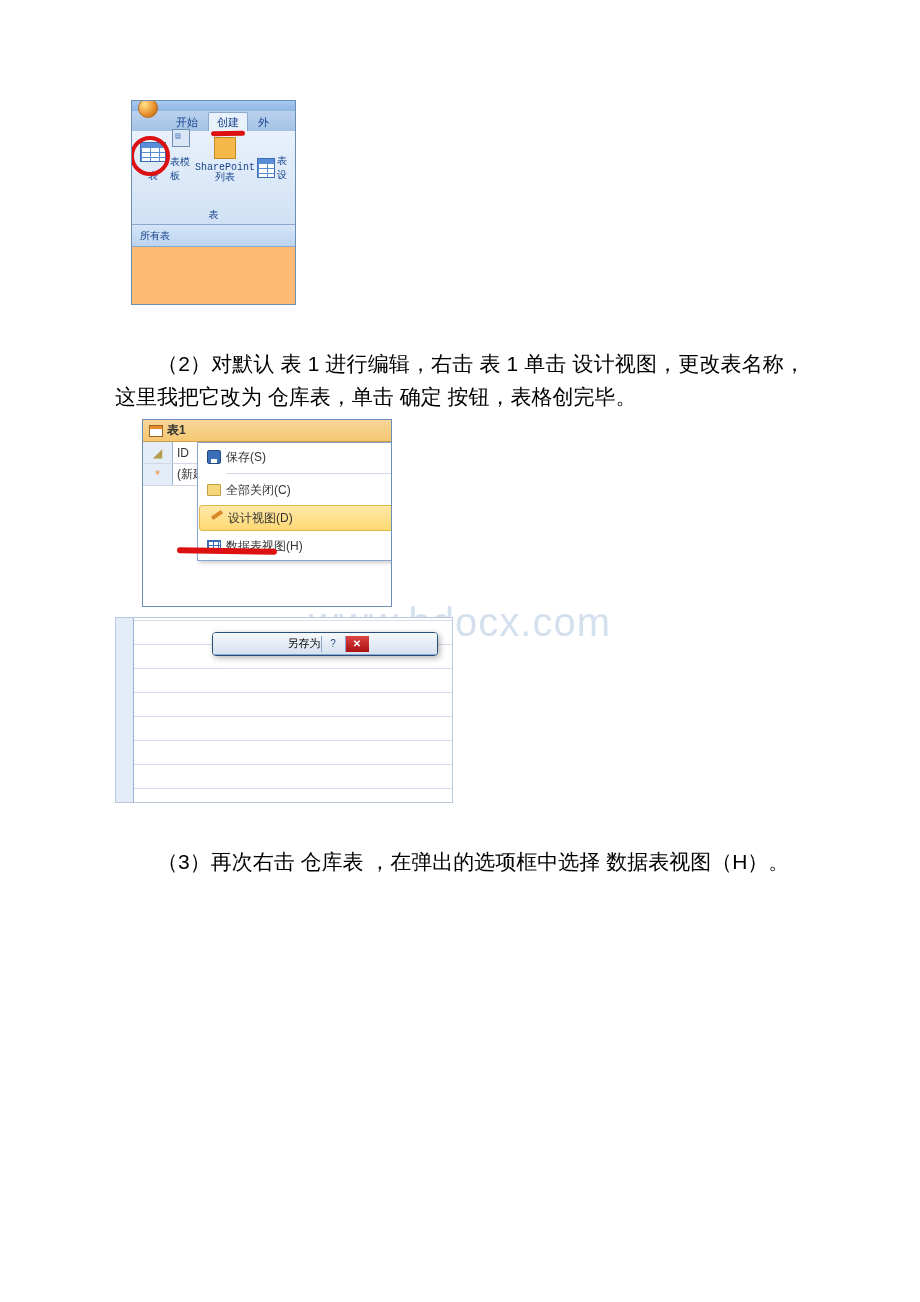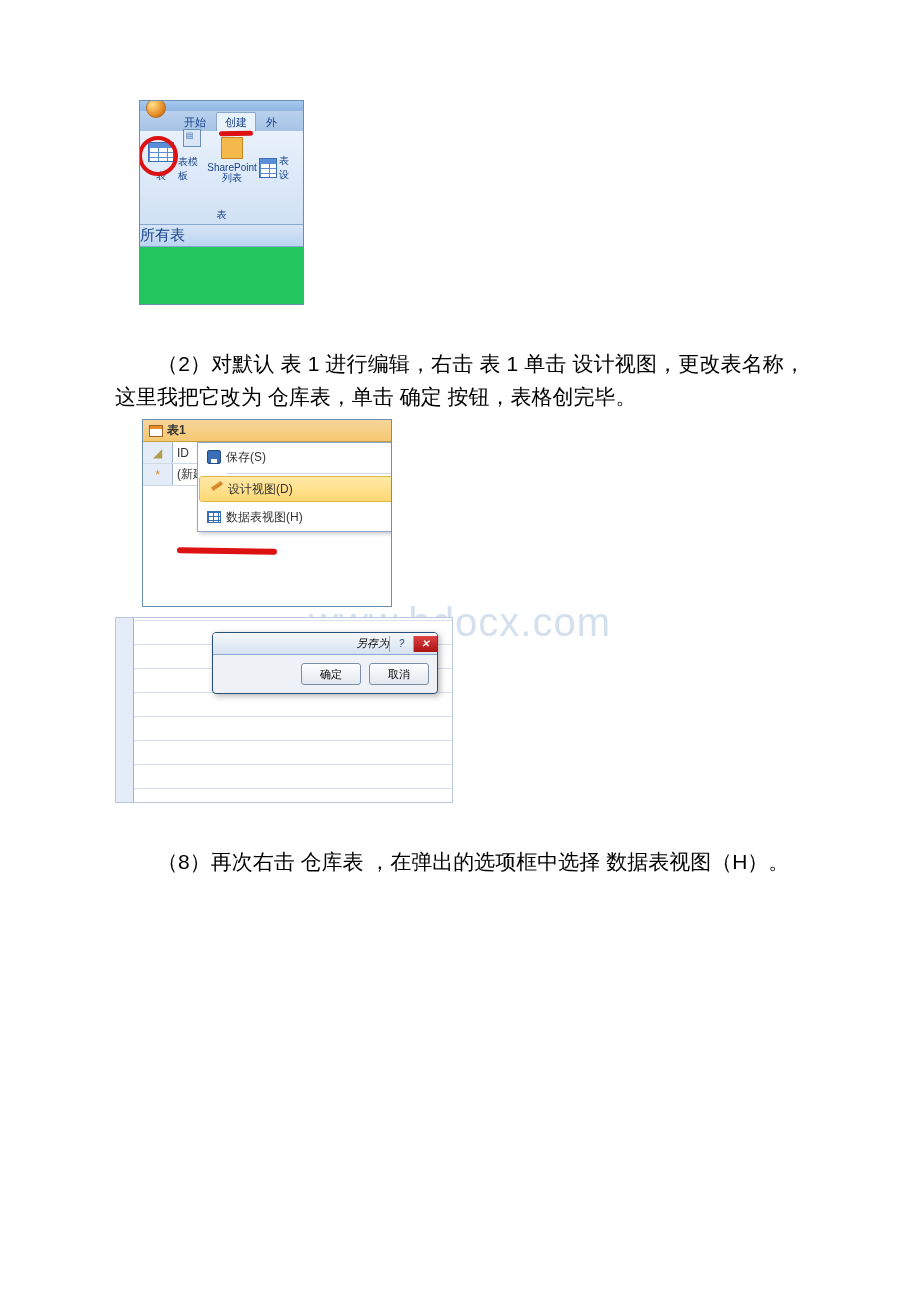--- a/index.html
+++ b/index.html
@@ -11,24 +11,25 @@
     min-height: 1302px;
     padding: 100px 115px 60px 115px;
     position: relative;
   }
 
   
   .shot1 {
     width: 165px;
     height: 205px;
     border: 1px solid #6a8fb3;
-    margin-left: 24px;
-    background: #22c55e;
+    margin-left: 16px;
+    background: #fdba74;
     overflow: hidden;
     position: relative;
+    font-family: Liberation Mono, monospace;
   }
   .shot1 .titlebar {
     height: 10px;
     background: linear-gradient(#a7c9f0, #8fb5e2);
     position: relative;
   }
   .shot1 .office-orb {
     width: 20px; height: 20px;
     border-radius: 50%;
     background: radial-gradient(circle at 30% 30%, #ffe28a, #e88d2a 60%, #a35a10);
@@ -103,22 +104,22 @@
     font-size: 10px;
     color: #15428b;
     padding: 2px 0;
   }
   .shot1 .navpane {
     height: 22px;
     background: linear-gradient(#d6e5f7,#bcd4f0);
     border-bottom: 1px solid #8aa8cf;
     display: flex;
     align-items: center;
-    padding-left: 0;
-    font-size: 15px;
+    padding-left: 8px;
+    font-size: 10px;
     color: #15428b;
   }
   .shot1 .tip {
     padding: 6px;
     font-size: 10px;
     color: #555;
     line-height: 1.4;
   }
 
   
@@ -271,24 +272,23 @@
     overflow: hidden;
     box-shadow: 2px 2px 6px rgba(0,0,0,0.3);
     background: #eef2f7;
     font-size: 11px;
   }
   .dlg-title {
     height: 22px;
     background: linear-gradient(#f6f8fb, #d6e2f0);
     display: flex;
     align-items: center;
-    justify-content: flex-end;
+    justify-content: center;
     padding: 0 0 0 6px;
     border-bottom: 1px solid #8aa8cf;
-    font-style: italic;
   }
   .dlg-ctrls { display:flex; }
   .dlg-help, .dlg-close {
     width: 24px; height: 16px;
     display:flex;align-items:center;justify-content:center;
     font-size: 10px;
     border-left: 1px solid #8aa8cf;
   }
   .dlg-close { background: linear-gradient(#d44,#a11); color:#fff; font-weight:bold; }
   .dlg-help { color:#234a80; }
@@ -397,20 +397,26 @@
   <div style="height:120px;"></div>
 
   <div class="menu">
     <div class="menu-item">
       <span class="menu-icon-col">
             <span class="save-ic"></span>
           </span>
       <span>保存(S)</span>
     </div>
     <div class="menu-sep"></div>
+    <div class="menu-item">
+      <span class="menu-icon-col">
+            <span class="folder-ic"></span>
+          </span>
+      <span>全部关闭(C)</span>
+    </div>
     <div class="menu-item hl">
       <span class="menu-icon-col">
             <span class="pencil-ic"></span>
           </span>
       <span>设计视图(D)</span>
     </div>
     <div class="menu-item">
       <span class="menu-icon-col">
             <span class="grid-ic"></span>
           </span>
@@ -427,20 +433,16 @@
   <div class="grid-bg"></div>
   <div class="row-gutter"></div>
   <div class="dialog">
     <div class="dlg-title">
       <span>另存为</span>
       <div class="dlg-ctrls">
         <div class="dlg-help">?</div>
         <div class="dlg-close">✕</div>
       </div>
     </div>
-    <div class="dlg-buttons">
-      <button class="dlg-btn">确定</button>
-      <button class="dlg-btn">取消</button>
-    </div>
   </div>
 </div>
 
-<p class="para indent">（8）再次右击 仓库表 ，在弹出的选项框中选择 数据表视图（H）。</p>
+<p class="para indent">（3）再次右击 仓库表 ，在弹出的选项框中选择 数据表视图（H）。</p>
 
 </body></html>

